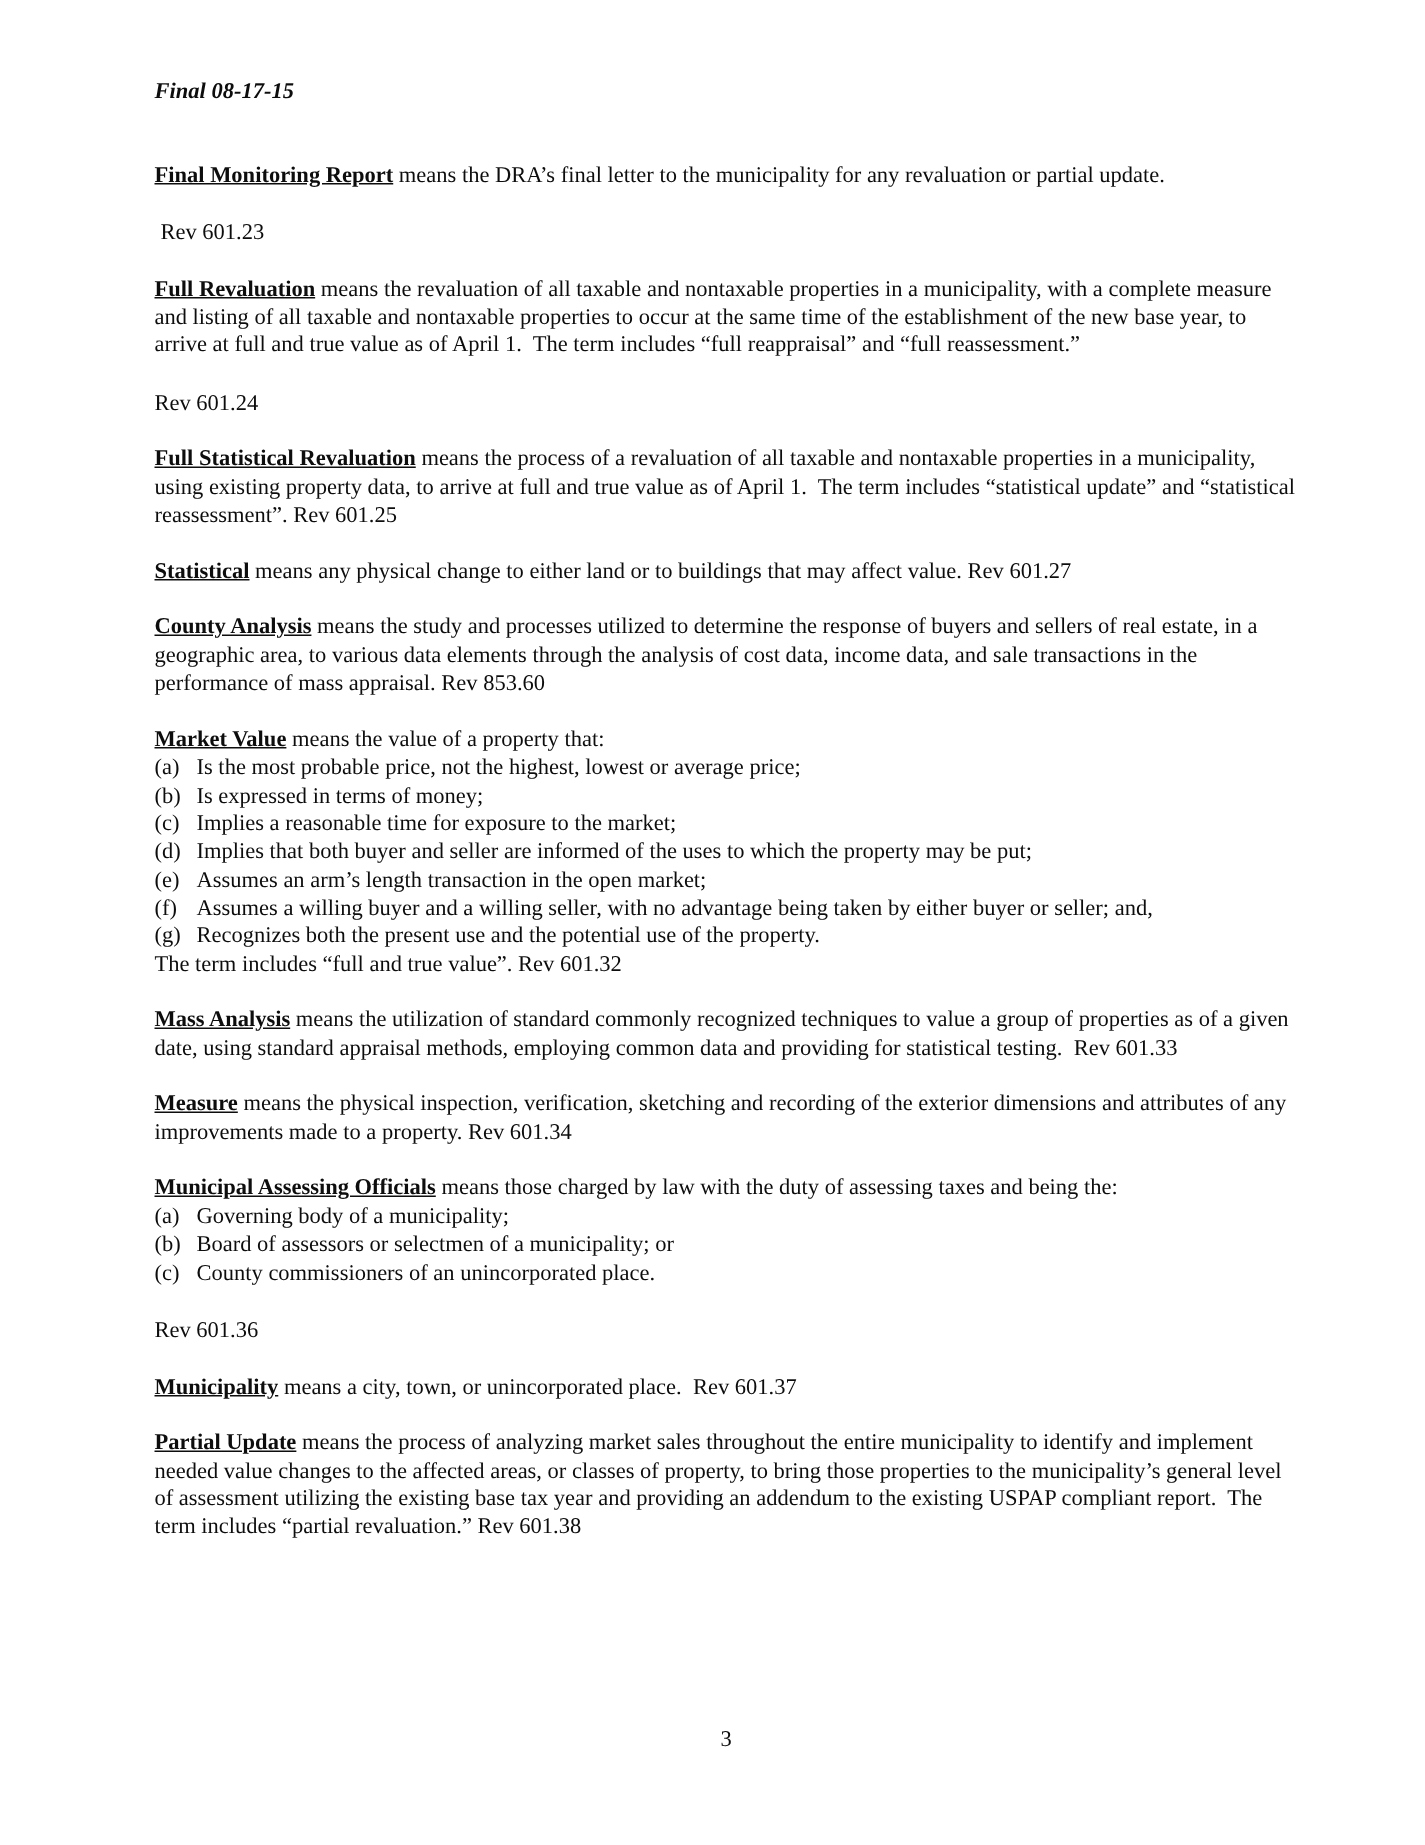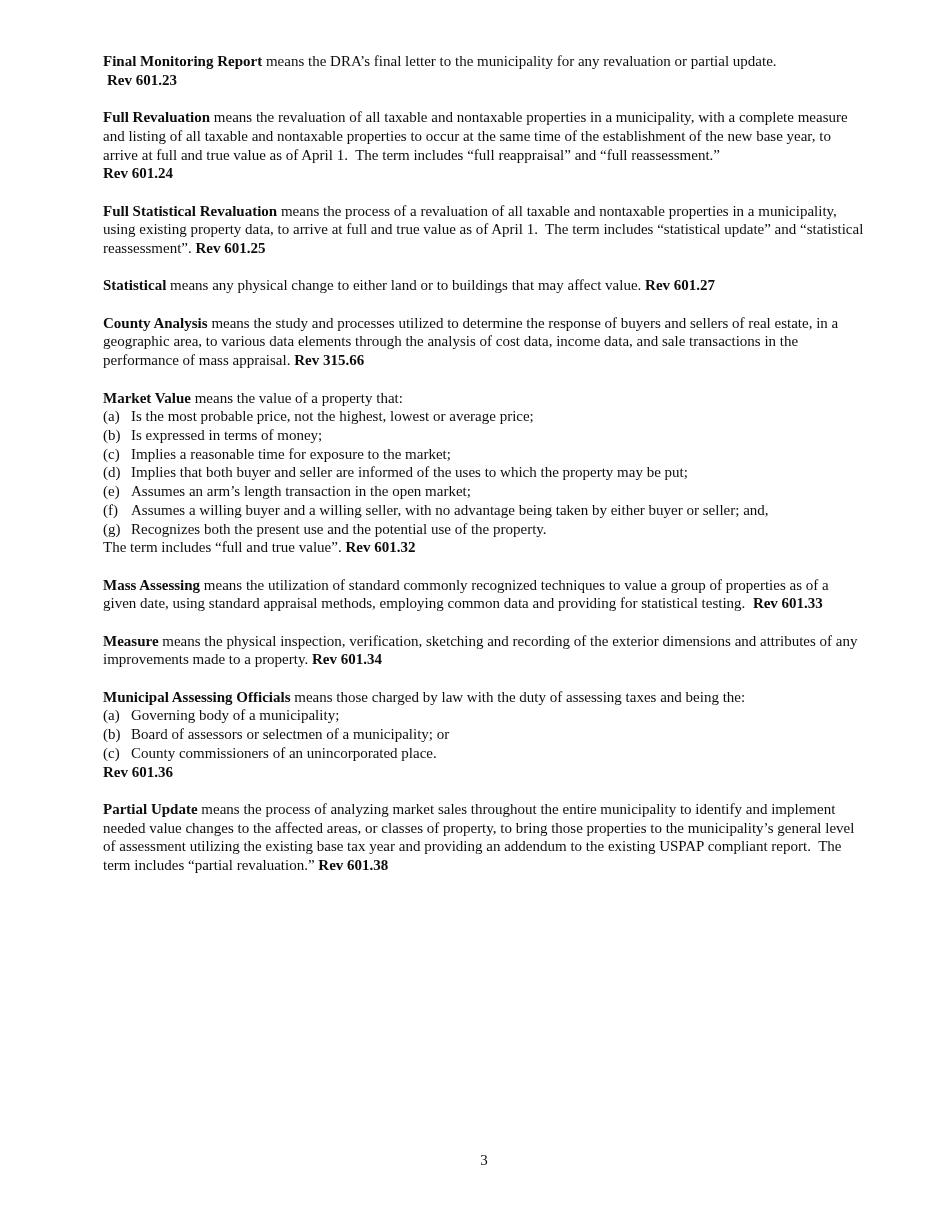--- a/index.html
+++ b/index.html
@@ -23,65 +23,69 @@
     font-weight: bold;
     font-style: italic;
     margin-bottom: 37px;
   }
   .def {
     white-space: pre-wrap;
     margin-bottom: 18.7px;
   }
   .term {
     font-weight: bold;
+    text-decoration: underline;
     text-align: center;
   }
   .rev {
-    font-weight: bold;
+    font-weight: normal;
+    margin-top: 20px;
   }
   .rev-block { display: block; }
   .rev-indent { margin-left: 4px; }
   .item-line { display: block; }
   .marker {
     display: inline-block;
     width: 28px;
   }
   .page-number {
     position: absolute;
     top: 1151px;
     left: 103px;
     right: 85px;
     text-align: center;
   }
 </style>
 </head>
 <body>
 
 <div class="doc">
+  <div class="doc-header">Final 08-17-15</div>
 
   <main id="defs">
   <p class="def"><span class="term">Final Monitoring Report</span><span class="body"> means the DRA’s final letter to the municipality for any revaluation or partial update.</span><strong class="rev rev-block rev-indent">Rev 601.23</strong></p>
 
   <p class="def"><span class="term">Full Revaluation</span><span class="body"> means the revaluation of all taxable and nontaxable properties in a municipality, with a complete measure and listing of all taxable and nontaxable properties to occur at the same time of the establishment of the new base year, to arrive at full and true value as of April 1.  The term includes “full reappraisal” and “full reassessment.”</span><strong class="rev rev-block">Rev 601.24</strong></p>
 
   <p class="def"><span class="term">Full Statistical Revaluation</span><span class="body"> means the process of a revaluation of all taxable and nontaxable properties in a municipality, using existing property data, to arrive at full and true value as of April 1.  The term includes “statistical update” and “statistical reassessment”. </span><strong class="rev">Rev 601.25</strong></p>
 
 
   <p class="def"><span class="term">Statistical</span><span class="body"> means any physical change to either land or to buildings that may affect value. </span><strong class="rev">Rev 601.27</strong></p>
 
 
 
-  <p class="def"><span class="term">County Analysis</span><span class="body"> means the study and processes utilized to determine the response of buyers and sellers of real estate, in a geographic area, to various data elements through the analysis of cost data, income data, and sale transactions in the performance of mass appraisal. </span><strong class="rev">Rev 315.66</strong></p>
+  <p class="def"><span class="term">County Analysis</span><span class="body"> means the study and processes utilized to determine the response of buyers and sellers of real estate, in a geographic area, to various data elements through the analysis of cost data, income data, and sale transactions in the performance of mass appraisal. </span><strong class="rev">Rev 853.60</strong></p>
 
   <p class="def"><span class="term">Market Value</span><span class="body"> means the value of a property that:</span><span class="item-line"><span class="marker">(a)</span><span>Is the most probable price, not the highest, lowest or average price;</span></span><span class="item-line"><span class="marker">(b)</span><span>Is expressed in terms of money;</span></span><span class="item-line"><span class="marker">(c)</span><span>Implies a reasonable time for exposure to the market;</span></span><span class="item-line"><span class="marker">(d)</span><span>Implies that both buyer and seller are informed of the uses to which the property may be put;</span></span><span class="item-line"><span class="marker">(e)</span><span>Assumes an arm’s length transaction in the open market;</span></span><span class="item-line"><span class="marker">(f)</span><span>Assumes a willing buyer and a willing seller, with no advantage being taken by either buyer or seller; and,</span></span><span class="item-line"><span class="marker">(g)</span><span>Recognizes both the present use and the potential use of the property.</span></span><span>The term includes “full and true value”. </span><strong class="rev">Rev 601.32</strong></p>
 
-  <p class="def"><span class="term">Mass Assessing</span><span class="body"> means the utilization of standard commonly recognized techniques to value a group of properties as of a given date, using standard appraisal methods, employing common data and providing for statistical testing.  </span><strong class="rev">Rev 601.33</strong></p>
+  <p class="def"><span class="term">Mass Analysis</span><span class="body"> means the utilization of standard commonly recognized techniques to value a group of properties as of a given date, using standard appraisal methods, employing common data and providing for statistical testing.  </span><strong class="rev">Rev 601.33</strong></p>
 
   <p class="def"><span class="term">Measure</span><span class="body"> means the physical inspection, verification, sketching and recording of the exterior dimensions and attributes of any improvements made to a property. </span><strong class="rev">Rev 601.34</strong></p>
 
   <p class="def"><span class="term">Municipal Assessing Officials</span><span class="body"> means those charged by law with the duty of assessing taxes and being the:</span><span class="item-line"><span class="marker">(a)</span><span>Governing body of a municipality;</span></span><span class="item-line"><span class="marker">(b)</span><span>Board of assessors or selectmen of a municipality; or</span></span><span class="item-line"><span class="marker">(c)</span><span>County commissioners of an unincorporated place.</span></span><strong class="rev rev-block">Rev 601.36</strong></p>
 
+  <p class="def"><span class="term">Municipality</span><span class="body"> means a city, town, or unincorporated place.  </span><strong class="rev">Rev 601.37</strong></p>
 
   <p class="def"><span class="term">Partial Update</span><span class="body"> means the process of analyzing market sales throughout the entire municipality to identify and implement needed value changes to the affected areas, or classes of property, to bring those properties to the municipality’s general level of assessment utilizing the existing base tax year and providing an addendum to the existing USPAP compliant report.  The term includes “partial revaluation.” </span><strong class="rev">Rev 601.38</strong></p>
 </main>
 
   <div class="page-number">3</div>
 </div>
 
 </body></html>

